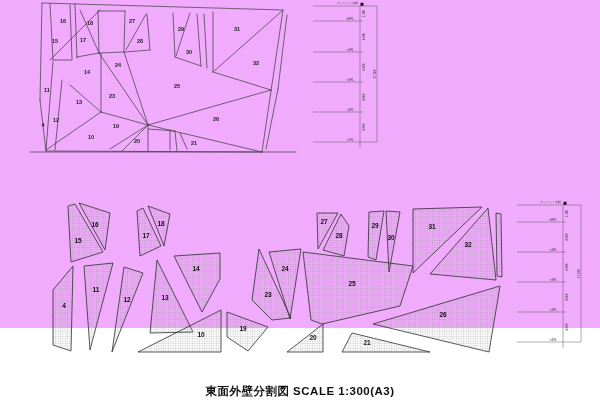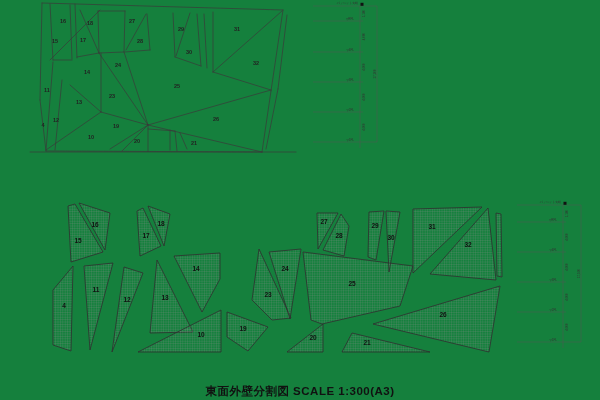--- a/index.html
+++ b/index.html
@@ -1,17 +1,17 @@
 <!DOCTYPE html>
 <html><head>
 <meta charset="utf-8">
 <style>
   html,body{margin:0;padding:0;background:#ffffff;width:600px;height:400px;overflow:hidden;}
   body{font-family:"Liberation Sans",sans-serif;}
-  #stage{position:relative;width:600px;height:400px;background:#15803d;}
+  #stage{position:relative;width:600px;height:328px;background:#f0abfc;}
   svg{position:absolute;left:0;top:0;}
   svg text{font-family:"Liberation Sans",sans-serif;}
   .facade-num{font-size:5.5px;font-weight:bold;fill:#222;text-anchor:middle;}
   .panel-num{font-size:6.5px;font-weight:bold;fill:#111;text-anchor:middle;}
   .ruler-label{font-size:3px;fill:#333;}
   #title{position:absolute;left:50%;top:384px;transform:translateX(-50%);
          font-size:11.5px;font-weight:bold;color:#111;letter-spacing:0.5px;
          border-bottom:1.2px solid #222;padding:0 4px 2px 4px;white-space:nowrap;}
 </style>
 </head>

